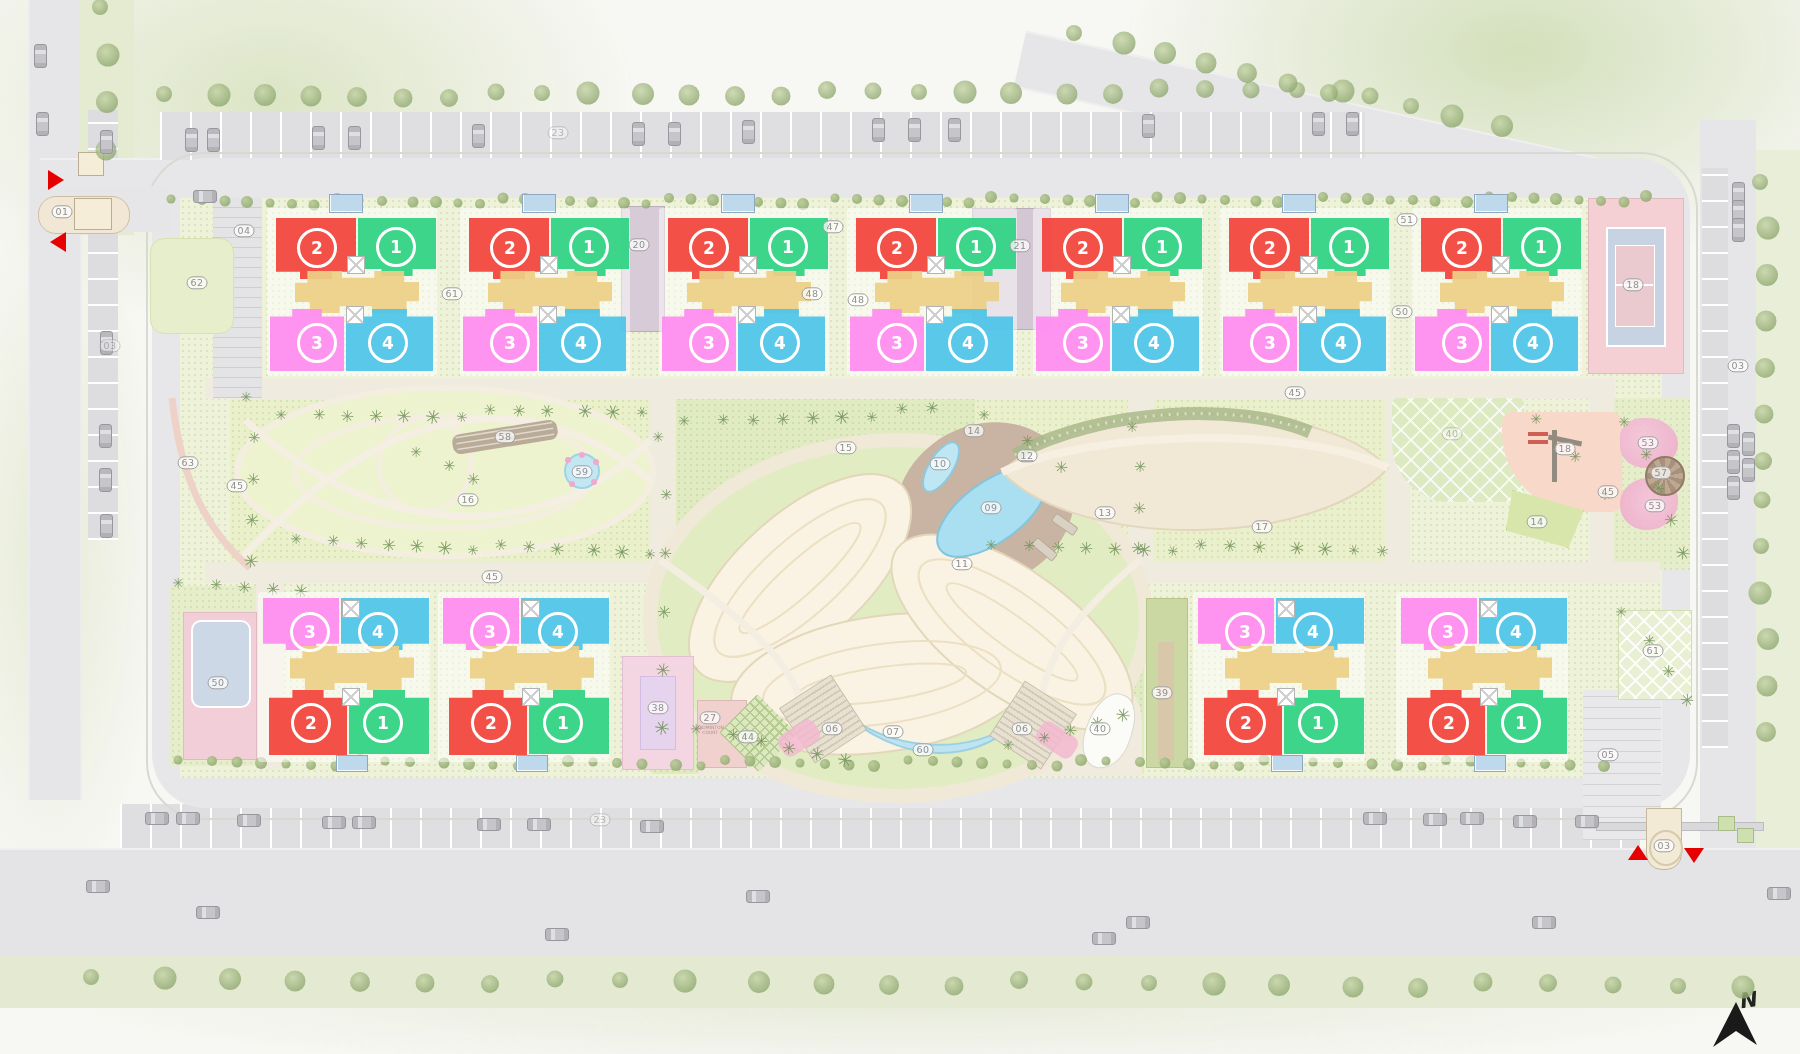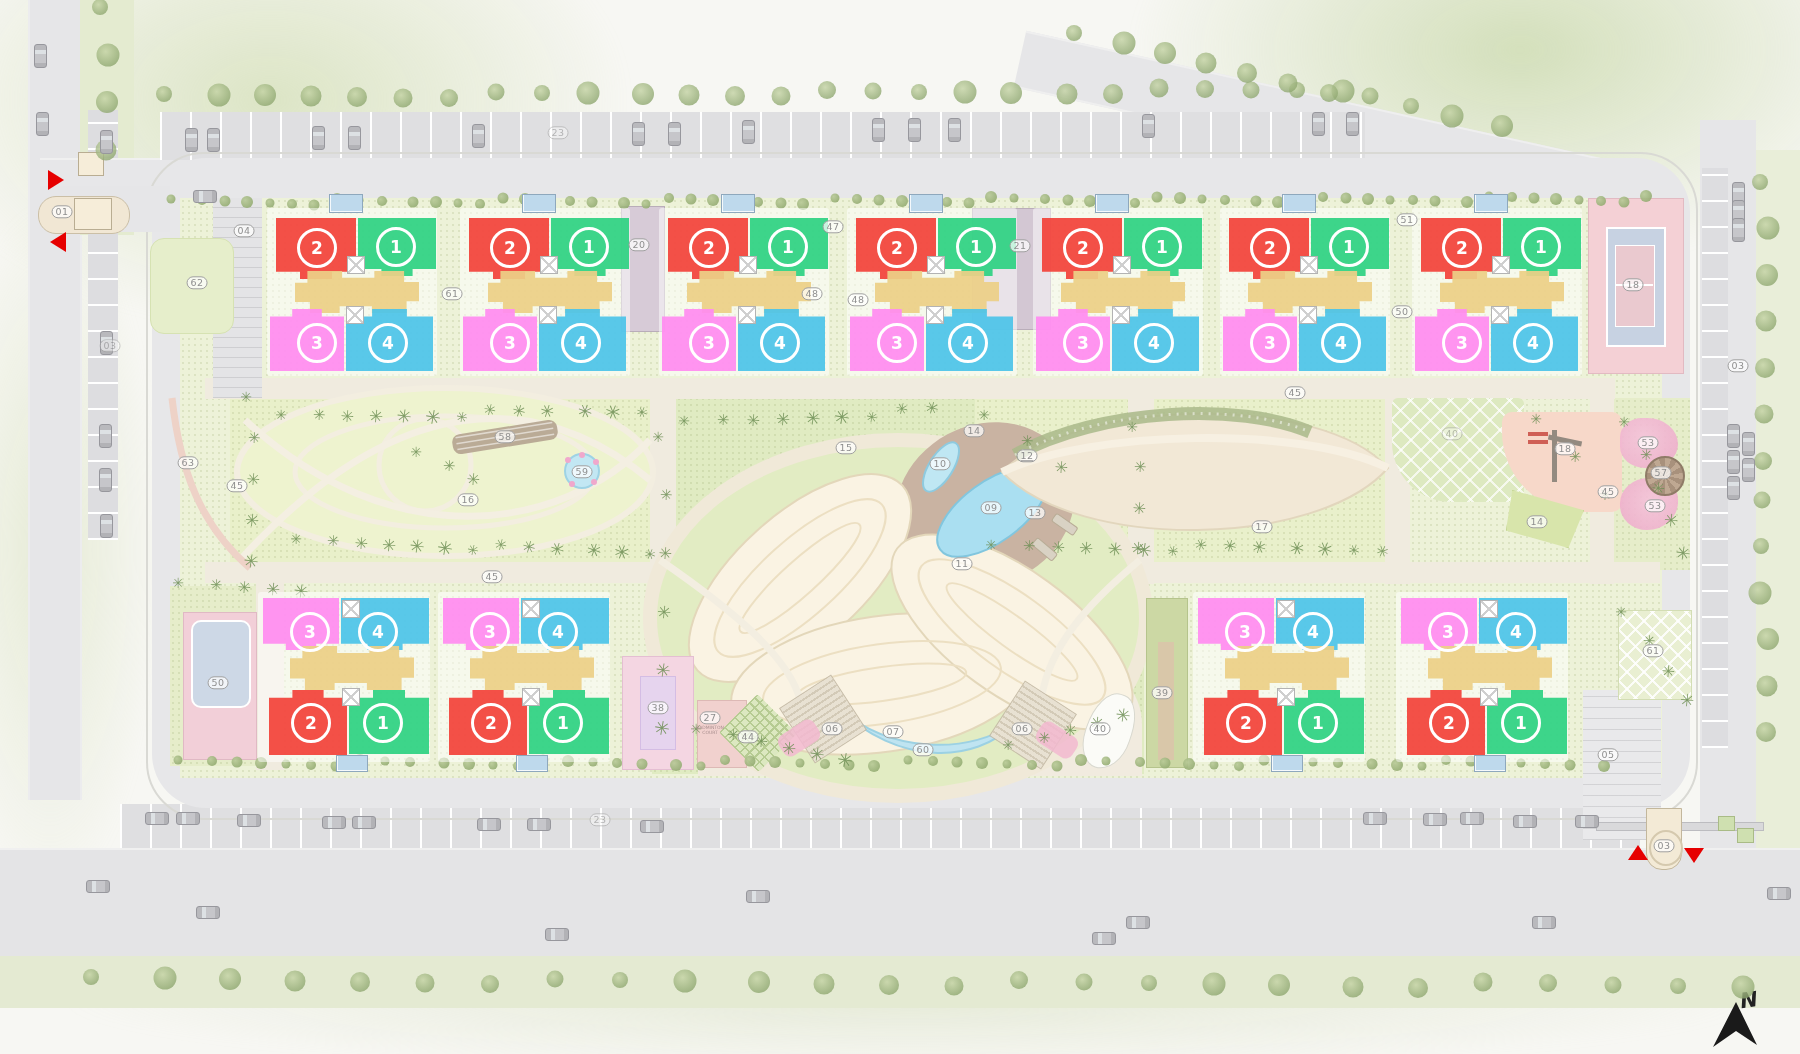--- a/index.html
+++ b/index.html
@@ -698,21 +698,21 @@
       <div class="lbl" style="left:1738px;top:366px;">03</div>
       <div class="lbl" style="left:244px;top:231px;">04</div>
       <div class="lbl" style="left:1608px;top:755px;">05</div>
       <div class="lbl" style="left:832px;top:729px;">06</div>
       <div class="lbl" style="left:1022px;top:729px;">06</div>
       <div class="lbl" style="left:893px;top:732px;">07</div>
       <div class="lbl" style="left:991px;top:508px;">09</div>
       <div class="lbl" style="left:940px;top:464px;">10</div>
       <div class="lbl" style="left:962px;top:564px;">11</div>
       <div class="lbl" style="left:1027px;top:456px;text-decoration:underline;">12</div>
-      <div class="lbl" style="left:1035px;top:513px;">13</div>
+      <div class="lbl" style="left:1105px;top:513px;">13</div>
       <div class="lbl" style="left:974px;top:431px;">14</div>
       <div class="lbl" style="left:1537px;top:522px;">14</div>
       <div class="lbl" style="left:846px;top:448px;">15</div>
       <div class="lbl" style="left:468px;top:500px;">16</div>
       <div class="lbl" style="left:1262px;top:527px;">17</div>
       <div class="lbl" style="left:1565px;top:449px;">18</div>
       <div class="lbl" style="left:639px;top:245px;">20</div>
       <div class="lbl" style="left:1020px;top:246px;">21</div>
       <div class="lbl faint" style="left:1452px;top:434px;">40</div>
       <div class="lbl faint" style="left:558px;top:133px;">23</div>

